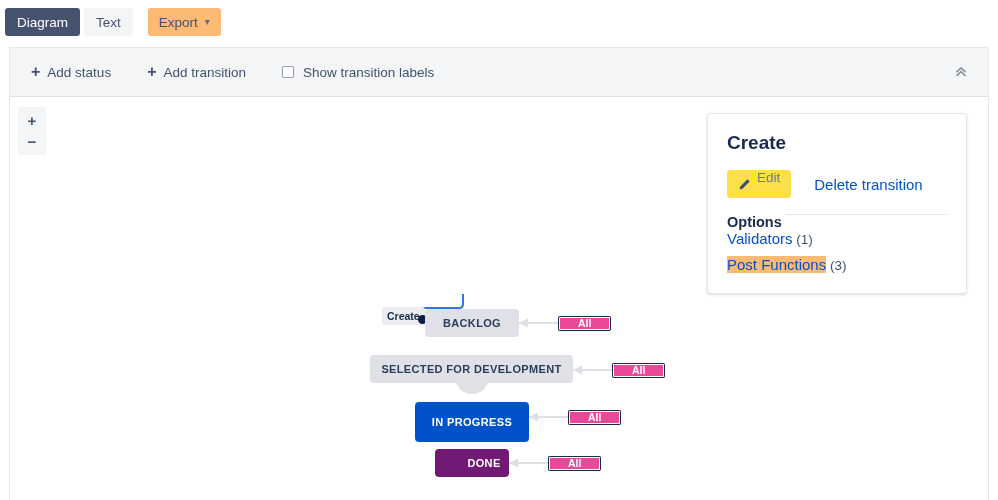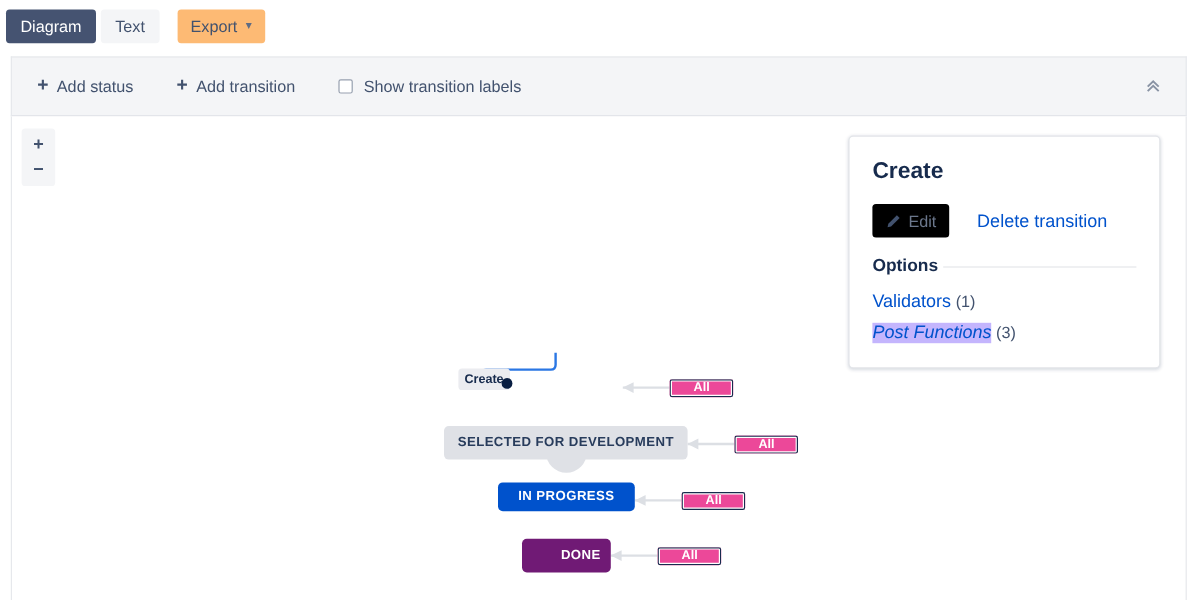--- a/index.html
+++ b/index.html
@@ -222,69 +222,66 @@
     font-weight: bold;
     color: #172b4d;
     margin: 0 0 16px 0;
   }
   .panel-actions {
     display: flex;
     align-items: center;
     margin-bottom: 16px;
   }
   .edit-btn {
-    background: #000000;
+    background: #fde047;
     border-radius: 3px;
     height: 28px;
     padding: 0 11px;
     display: flex;
-    align-items: center;
     font-size: 13.5px;
     color: #6b778c;
     cursor: pointer;
   }
   .pencil {
     margin-right: 6px;
     display: flex;
     align-items: center;
   }
   .link {
     color: #0052cc;
     font-size: 15px;
     cursor: pointer;
     text-decoration: none;
   }
   .delete-link { margin-left: 23px; }
 
   .options-head {
     display: flex;
-    align-items: center;
-    margin-bottom: 13px;
+    align-items: flex-start;
   }
   .options-head span.txt {
     font-size: 14.5px;
     font-weight: bold;
     color: #172b4d;
     white-space: nowrap;
   }
   .rule {
     flex: 1;
     height: 1px;
     background: #e4e6ea;
     margin-left: 4px;
   }
   .opt-row {
     font-size: 13.5px;
     margin-bottom: 9px;
     color: #42526e;
   }
   .opt-row:last-child { margin-bottom: 0; }
   .opt-row .link.sel {
-    background: #c4b5fd;
-    font-style: italic;
+    background: #fdba74;
   }
   .count { color: #42526e; }
 </style>
 </head>
 <body>
 
 <div class="tabbar">
   <div class="tab active">
     <span>Diagram</span>
   </div>
@@ -338,24 +335,25 @@
     <path d="M519 320 l9 -4.5 l0 9 z" fill="#dcdfe4"></path>
     <path d="M538 366 L499 366" stroke="#dcdfe4" stroke-width="2" fill="none"></path>
     <path d="M499 366 l9 -4.5 l0 9 z" fill="#dcdfe4"></path>
   </svg>
 
   <div class="start-circle"></div>
 
   <div class="trans-label" style="left:372px; top:210px;">Create</div>
   <div class="dot" style="left:408px; top:218px;"></div>
 
+  <div class="status-box status-gray" style="left:415px; top:212px; width:94px; height:28px;">BACKLOG</div>
 
   <div class="status-box status-gray" style="left:360px; top:258px; width:203px; height:28px;">SELECTED FOR DEVELOPMENT</div>
 
-  <div class="status-box status-blue" style="left:405px; top:305px; width:114px; height:24px;">IN PROGRESS</div>
+  <div class="status-box status-blue" style="left:405px; top:305px; width:114px; height:40px;">IN PROGRESS</div>
 
   <div class="status-box status-green" style="left:425px; top:352px; width:74px; height:28px;">DONE</div>
 
   <div class="all-chip" style="left:548px; top:219px;">All</div>
   <div class="all-chip" style="left:602px; top:266px;">All</div>
   <div class="all-chip" style="left:558px; top:313px;">All</div>
   <div class="all-chip" style="left:538px; top:359px;">All</div>
 
   <div class="panel" style="left:697px; top:16px;">
     <div class="panel-title">Create</div>

